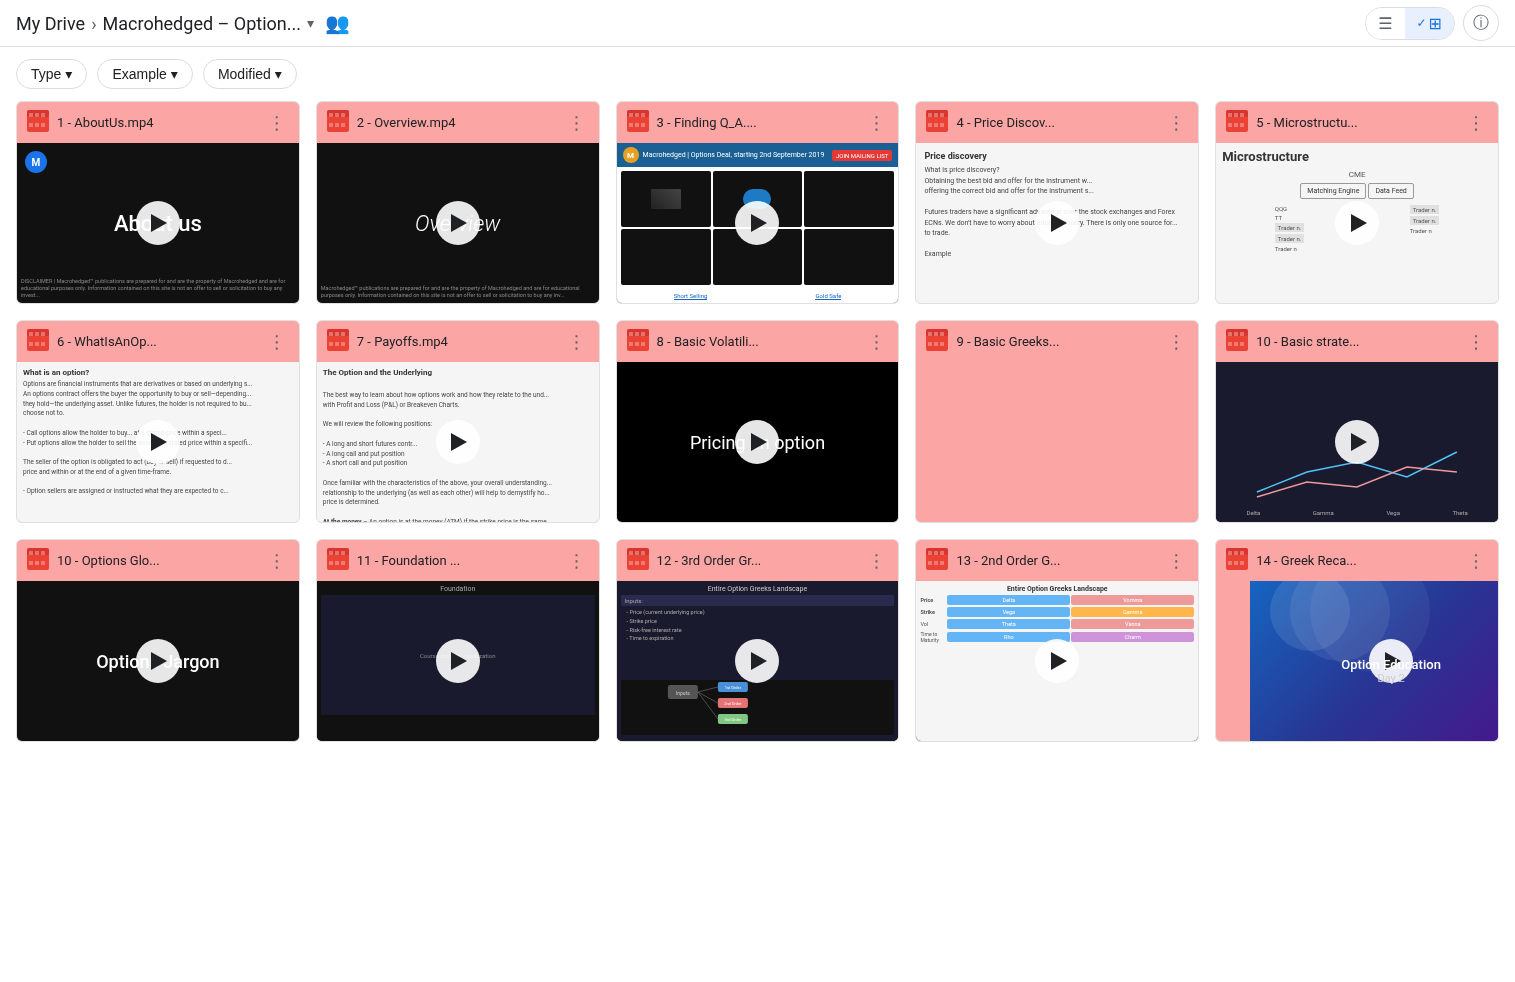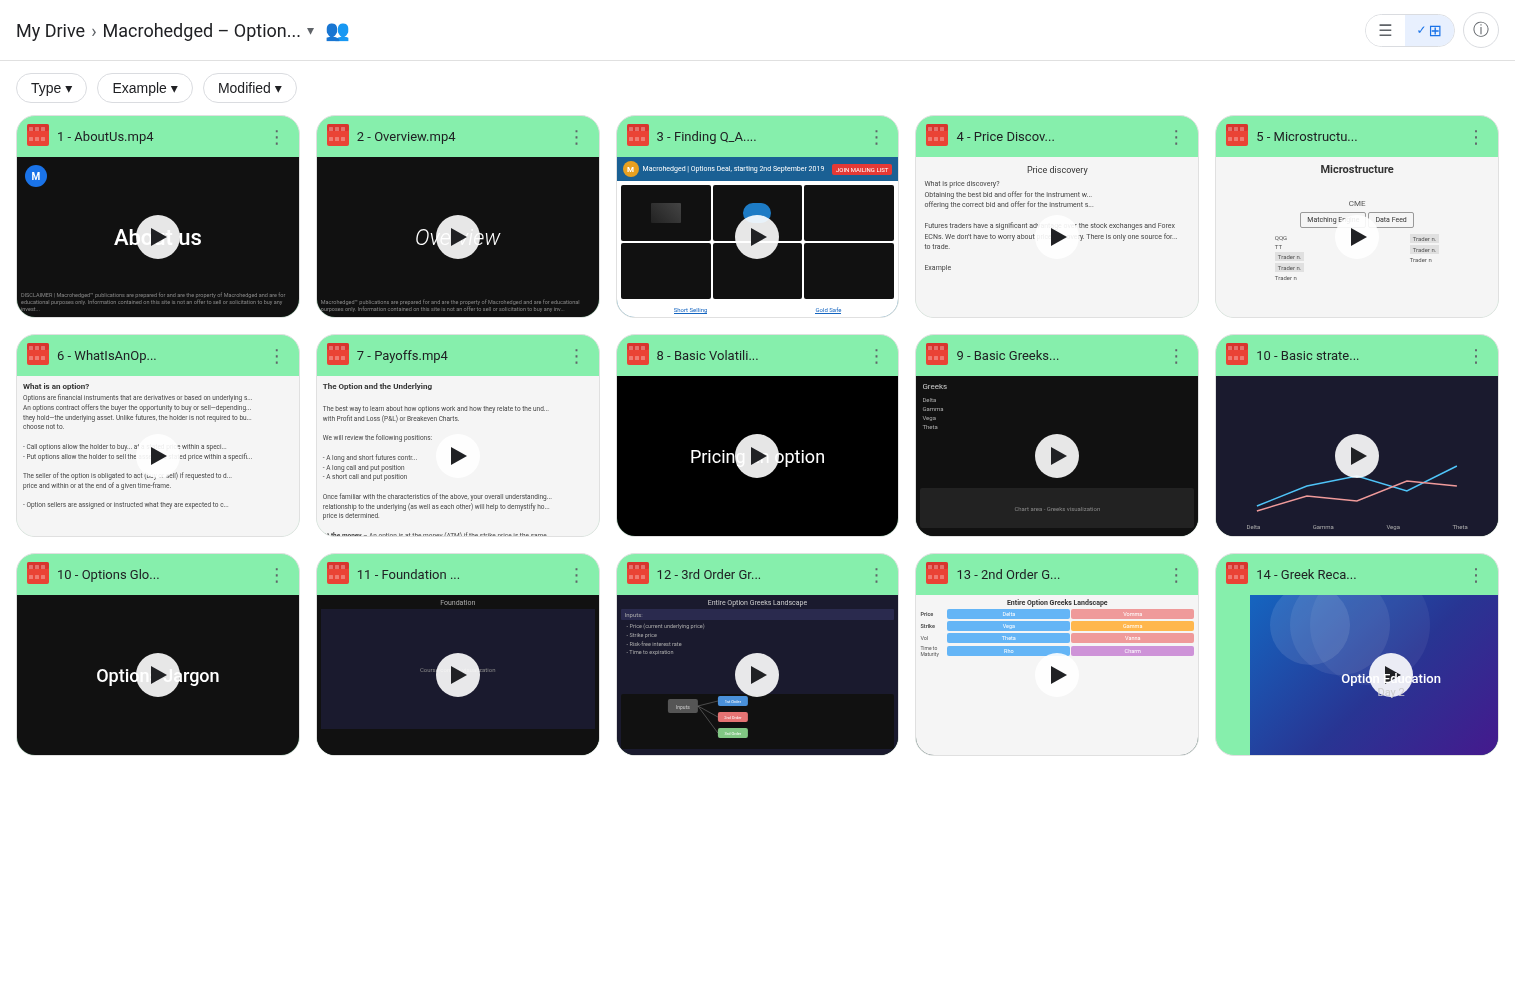--- a/index.html
+++ b/index.html
@@ -7,21 +7,21 @@
       font-family: 'Google Sans', Roboto, Arial, sans-serif;
       background: #fff;
       color: #202124;
       font-size: 14px;
     }
 
     
     .header {
       display: flex;
       align-items: center;
-      padding: 12px 16px;
+      padding: 5px 16px;
       border-bottom: 1px solid #e0e0e0;
       gap: 8px;
     }
     .breadcrumb {
       display: flex;
       align-items: center;
       gap: 6px;
       flex: 1;
     }
     .breadcrumb-item {
@@ -114,24 +114,24 @@
     
     .grid {
       display: grid;
       grid-template-columns: repeat(5, 1fr);
       gap: 16px;
       padding: 0 16px 16px 16px;
     }
 
     .card {
       border: 1px solid #e0e0e0;
-      border-radius: 19px;
+      border-radius: 6px;
       overflow: hidden;
       cursor: pointer;
-      background: #86efac;
+      background: #fca5a5;
       transition: box-shadow 0.2s;
     }
     .card-header {
       display: flex;
       align-items: center;
       padding: 8px 10px;
       gap: 8px;
     }
     .card-title {
       flex: 1;
@@ -355,21 +355,21 @@
       <rect x="2" y="13" width="4" height="4" rx="0.5" fill="rgba(255,255,255,0.3)"></rect>
       <rect x="8" y="13" width="4" height="4" rx="0.5" fill="rgba(255,255,255,0.3)"></rect>
       <rect x="14" y="13" width="4" height="4" rx="0.5" fill="rgba(255,255,255,0.3)"></rect>
     </svg></div>
       <span class="card-title">4 - Price Discov...</span>
       <div class="card-menu">⋮</div>
     </div>
     <div class="card-thumb" style="background:#f5f5f5; position:relative; overflow:hidden;">
 
       <div style="width:100%;height:100%;background:#f5f5f5;padding:8px;position:relative;">
-        <div style="font-size:9px;font-weight:400;color:#333;margin-bottom:4px;text-align:center;">Price discovery</div>
+        <div style="font-size:9px;font-weight:700;color:#333;margin-bottom:4px;">Price discovery</div>
         <div style="font-size:7px;color:#444;line-height:1.5;">
           What is price discovery?<br>
           Obtaining the best bid and offer for the instrument w...<br>
           offering the correct bid and offer for the instrument s...<br><br>
           Futures traders have a significant advantage over the stock exchanges and Forex ECNs. We don't have to worry about price discovery. There is only one source for...<br>
           to trade.<br><br>
           Example
         </div>
       </div>
 
@@ -390,21 +390,21 @@
       <rect x="2" y="13" width="4" height="4" rx="0.5" fill="rgba(255,255,255,0.3)"></rect>
       <rect x="8" y="13" width="4" height="4" rx="0.5" fill="rgba(255,255,255,0.3)"></rect>
       <rect x="14" y="13" width="4" height="4" rx="0.5" fill="rgba(255,255,255,0.3)"></rect>
     </svg></div>
       <span class="card-title">5 - Microstructu...</span>
       <div class="card-menu">⋮</div>
     </div>
     <div class="card-thumb" style="background:#f5f5f5; position:relative; overflow:hidden;">
 
       <div style="width:100%;height:100%;background:#f5f5f5;padding:6px;position:relative;">
-        <div style="font-size:11px;font-weight:700;color:#333;text-align:center;margin-bottom:23px;">Microstructure</div>
+        <div style="font-size:13px;font-weight:700;color:#333;margin-bottom:6px;">Microstructure</div>
         <div style="text-align:center;font-size:8px;color:#555;margin-bottom:4px;">CME</div>
         <div style="display:flex;justify-content:center;gap:2px;margin-bottom:6px;">
           <div style="border:1px solid #999;padding:3px 6px;font-size:7px;color:#333;border-radius:2px;">Matching Engine</div>
           <div style="border:1px solid #999;padding:3px 6px;font-size:7px;color:#333;border-radius:2px;">Data Feed</div>
         </div>
         <div style="display:flex;justify-content:space-around;font-size:6px;color:#555;">
           <div style="display:flex;flex-direction:column;gap:2px;">
             <div>QQG</div>
             <div>TT</div>
             <div style="background:#e0e0e0;padding:1px 3px;">Trader n.</div>
@@ -541,38 +541,20 @@
       <rect x="2" y="3" width="4" height="4" rx="0.5" fill="rgba(255,255,255,0.3)"></rect>
       <rect x="8" y="3" width="4" height="4" rx="0.5" fill="rgba(255,255,255,0.3)"></rect>
       <rect x="14" y="3" width="4" height="4" rx="0.5" fill="rgba(255,255,255,0.3)"></rect>
       <rect x="2" y="13" width="4" height="4" rx="0.5" fill="rgba(255,255,255,0.3)"></rect>
       <rect x="8" y="13" width="4" height="4" rx="0.5" fill="rgba(255,255,255,0.3)"></rect>
       <rect x="14" y="13" width="4" height="4" rx="0.5" fill="rgba(255,255,255,0.3)"></rect>
     </svg></div>
       <span class="card-title">9 - Basic Greeks...</span>
       <div class="card-menu">⋮</div>
     </div>
-    <div class="card-thumb" style="background:#111; position:relative; overflow:hidden;">
-
-      <div style="width:100%;height:100%;background:#111;padding:6px;position:relative;">
-        <div style="font-size:8px;color:#ccc;margin-bottom:4px;">Greeks</div>
-        <div style="font-size:6px;color:#aaa;line-height:1.5;">
-          Delta<br>Gamma<br>Vega<br>Theta<br>
-        </div>
-        <div style="position:absolute;bottom:8px;left:4px;right:4px;">
-          <div style="background:#222;border-radius:2px;height:40px;display:flex;align-items:center;justify-content:center;">
-            <div style="font-size:6px;color:#888;text-align:center;">Chart area - Greeks visualization</div>
-          </div>
-        </div>
-      </div>
-
-        <div class="play-overlay play-btn">
-          <div class="play-triangle"></div>
-        </div>
-    </div>
   </div>
     <div class="card">
     <div class="card-header">
       <div style="flex-shrink:0;">
     <svg width="22" height="22" viewBox="0 0 22 22">
       <rect width="22" height="22" rx="2" fill="#ea4335"></rect>
       <rect x="0" y="0" width="22" height="7" rx="2" fill="#c62828" opacity="0.5"></rect>
       <rect x="2" y="3" width="4" height="4" rx="0.5" fill="rgba(255,255,255,0.3)"></rect>
       <rect x="8" y="3" width="4" height="4" rx="0.5" fill="rgba(255,255,255,0.3)"></rect>
       <rect x="14" y="3" width="4" height="4" rx="0.5" fill="rgba(255,255,255,0.3)"></rect>

